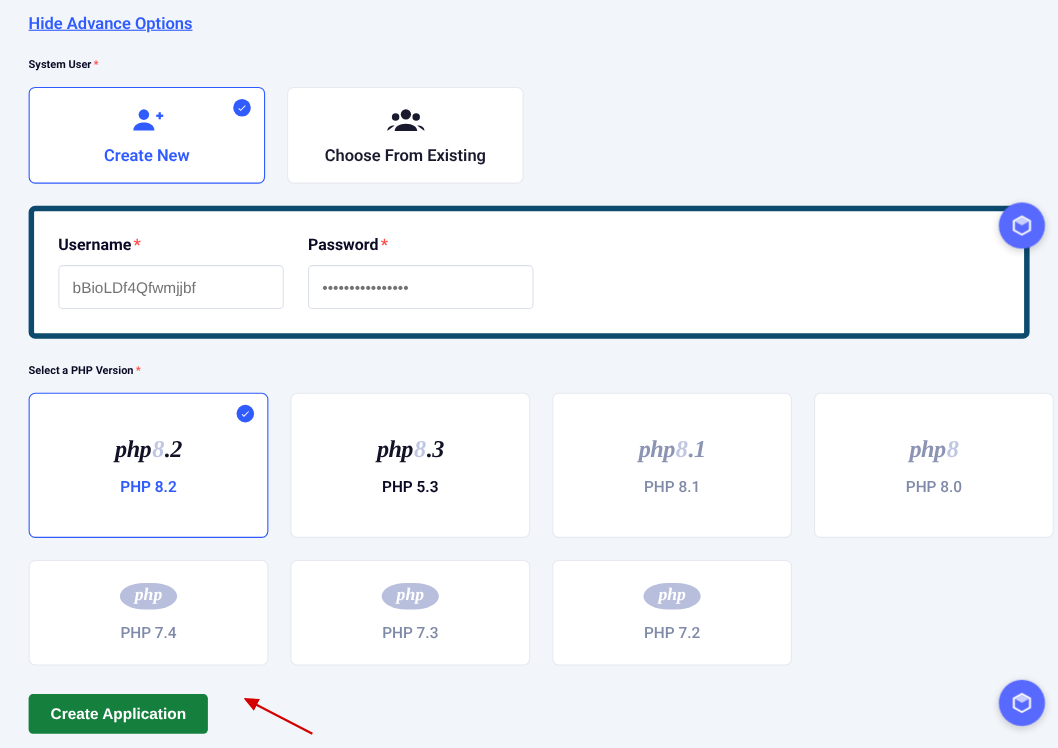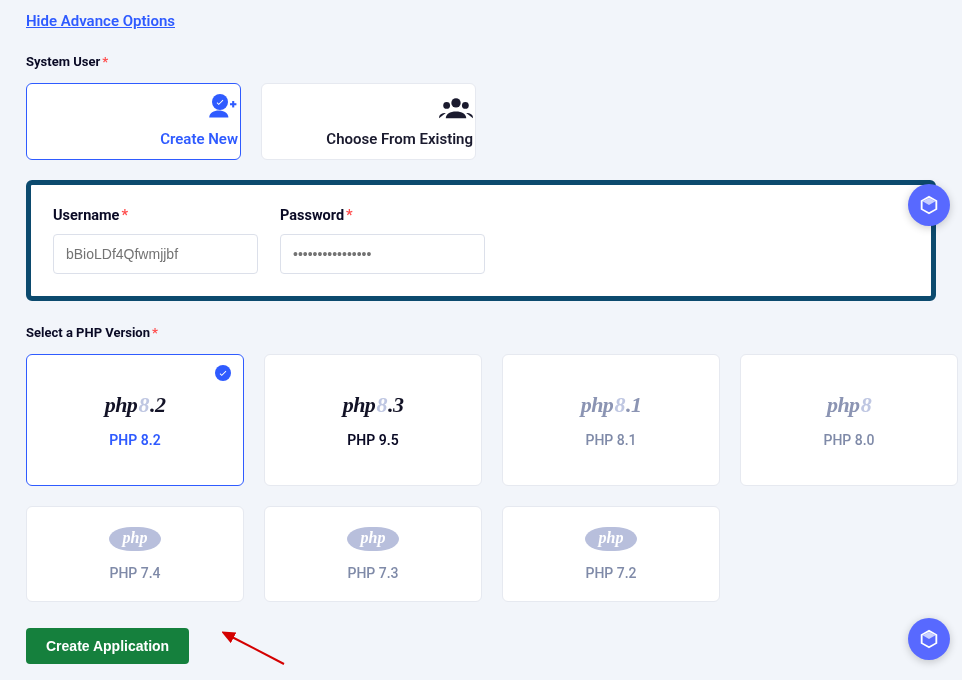--- a/index.html
+++ b/index.html
@@ -12,39 +12,39 @@
     width: 962px;
   }
   a.link {
     color: #2f5bff;
     text-decoration: underline;
     font-weight: 600;
     font-size: 15px;
   }
   .section-label {
     font-weight: 700;
-    font-size: 13px;
+    font-size: 10px;
     color: #0a0a25;
     margin-bottom: 14px;
     margin-top: 24px;
   }
   .req { color: #ff4d4d; margin-left: 2px; }
   .card-row { display: flex; gap: 20px; }
   .card {
     background: #ffffff;
     border: 1px solid #e6e9f0;
     border-radius: 6px;
     display: flex;
     flex-direction: column;
     align-items: center;
     justify-content: center;
     position: relative;
     cursor: pointer;
   }
-  .card.user { width: 215px; height: 77px; padding: 14px 2px; align-items: flex-end; }
+  .card.user { width: 215px; height: 88px; padding: 14px 2px; }
   .card.selected { border: 1.5px solid #2f5bff; }
   .card.selected .card-label { color: #2f5bff; }
   .card-label { font-weight: 600; font-size: 15px; color: #1a1a2e; margin-top: 10px; }
   .check-badge {
     position: absolute;
     top: 10px; right: 12px;
     width: 16px; height: 16px;
     background: #2f5bff;
     border-radius: 50%;
     display: flex; align-items: center; justify-content: center;
@@ -216,21 +216,21 @@
     <div class="check-badge">
       <svg viewBox="0 0 24 24">
           <path d="M9 16.2l-3.5-3.5L4 14.2 9 19.2 20 8.2l-1.5-1.5z"></path>
         </svg>
     </div>
     <div class="php-logo">php<span class="light">8</span>.2</div>
     <div class="php-sub">PHP 8.2</div>
   </div>
   <div class="php-card">
     <div class="php-logo">php<span class="light">8</span>.3</div>
-    <div class="php-sub">PHP 9.5</div>
+    <div class="php-sub">PHP 5.3</div>
   </div>
   <div class="php-card muted">
     <div class="php-logo" style="color:#8b94b3;">php<span class="light">8</span>.1</div>
     <div class="php-sub">PHP 8.1</div>
   </div>
   <div class="php-card muted">
     <div class="php-logo" style="color:#8b94b3;">php<span class="light">8</span></div>
     <div class="php-sub">PHP 8.0</div>
   </div>
   <div class="php-card muted short">

